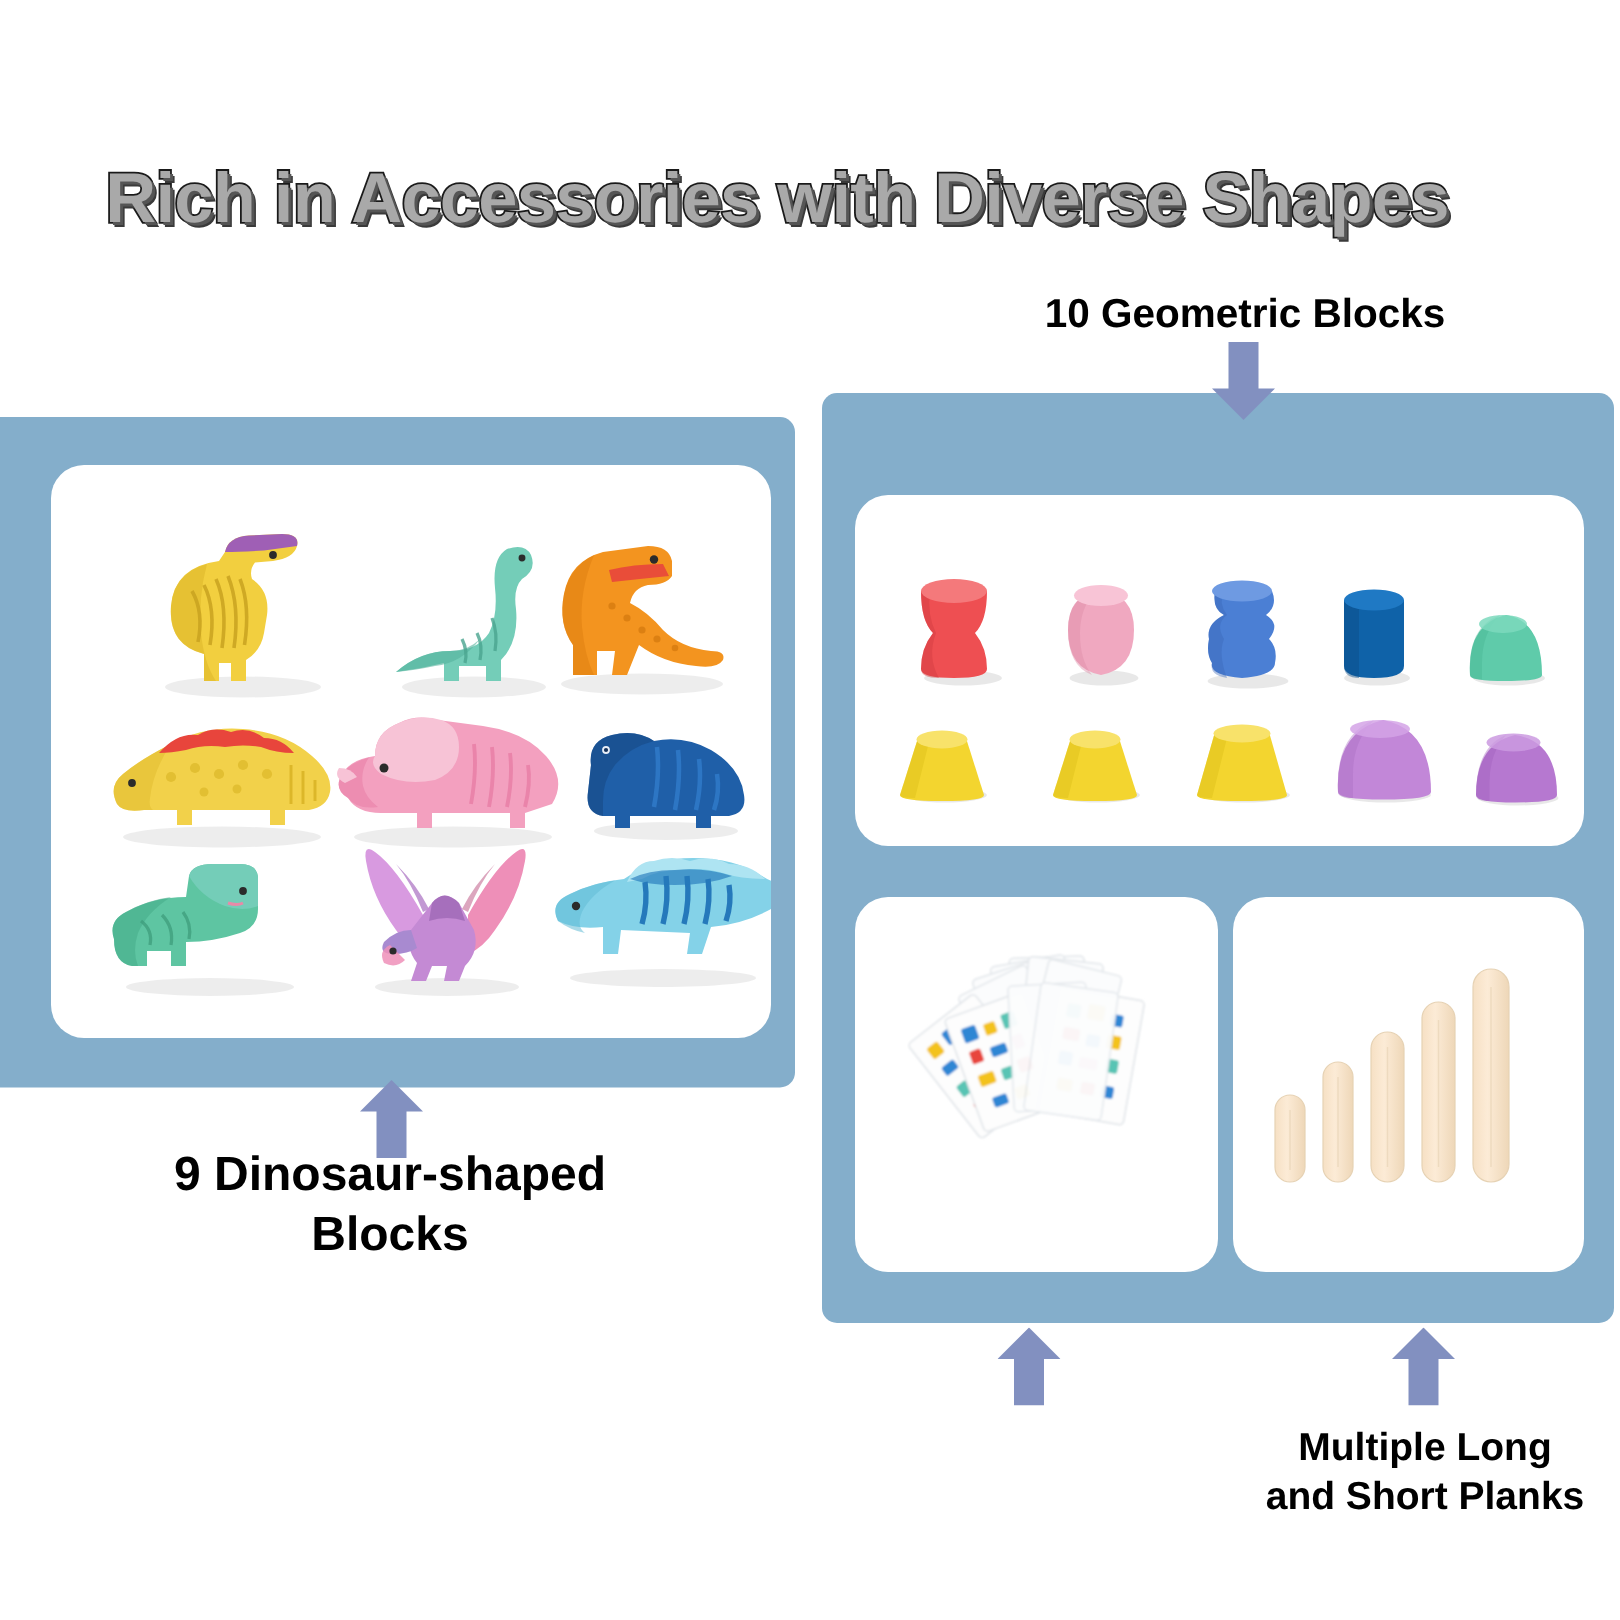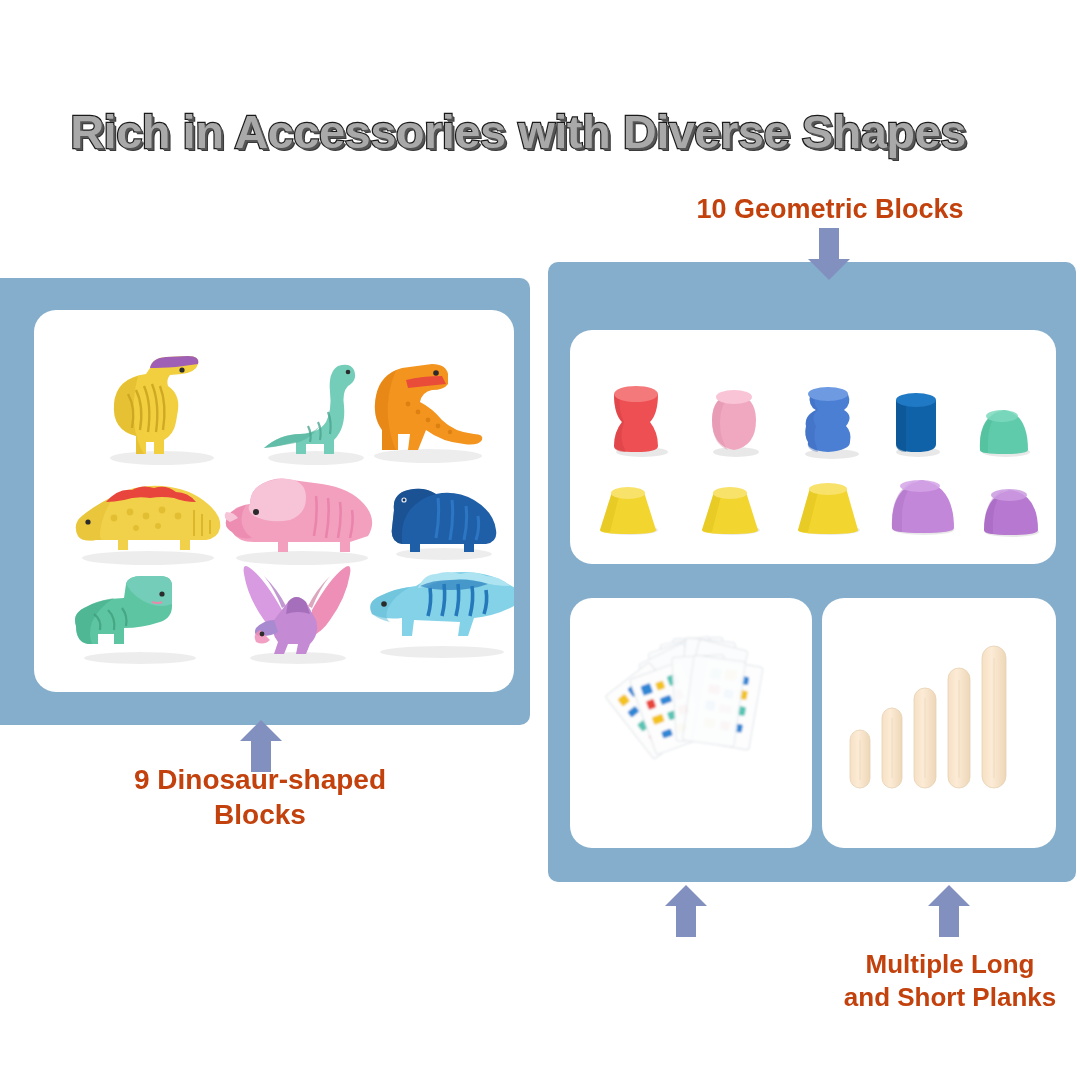--- a/index.html
+++ b/index.html
@@ -40,25 +40,25 @@
   .arrow { position: absolute; width: 42px; height: 52px; }
   .arrow svg { display: block; width: 100%; height: 100%; }
 
   #arrow-geometry { left: 808px; top: 228px; }
   #arrow-dinos    { left: 240px; top: 720px; }
   #arrow-cards    { left: 665px; top: 885px; }
   #arrow-planks   { left: 928px; top: 885px; }
 
   
   .label {
-    position: absolute; text-align: center; color: #c2410c;
+    position: absolute; text-align: center; color: #000000;
     font-weight: bold; line-height: 1.26; white-space: pre-line;
   }
   #label-geometry { left: 620px; top: 192px; width: 420px; font-size: 27px; }
-  #label-dinos    { left: 40px;  top: 762px; width: 440px; font-size: 28px; }
+  #label-dinos    { left: 40px;  top: 762px; width: 440px; font-size: 32px; }
   #label-cards    { left: 548px; top: 928px; width: 250px; font-size: 26px; }
   #label-planks   { left: 820px; top: 948px; width: 260px; font-size: 26px; }
 
   
   #dino-grid {
     position: absolute; left: 0; top: 0; width: 100%; height: 100%;
   }
   .dino-cell { position: absolute; }
   .dino-cell svg { display: block; overflow: visible; }
 

